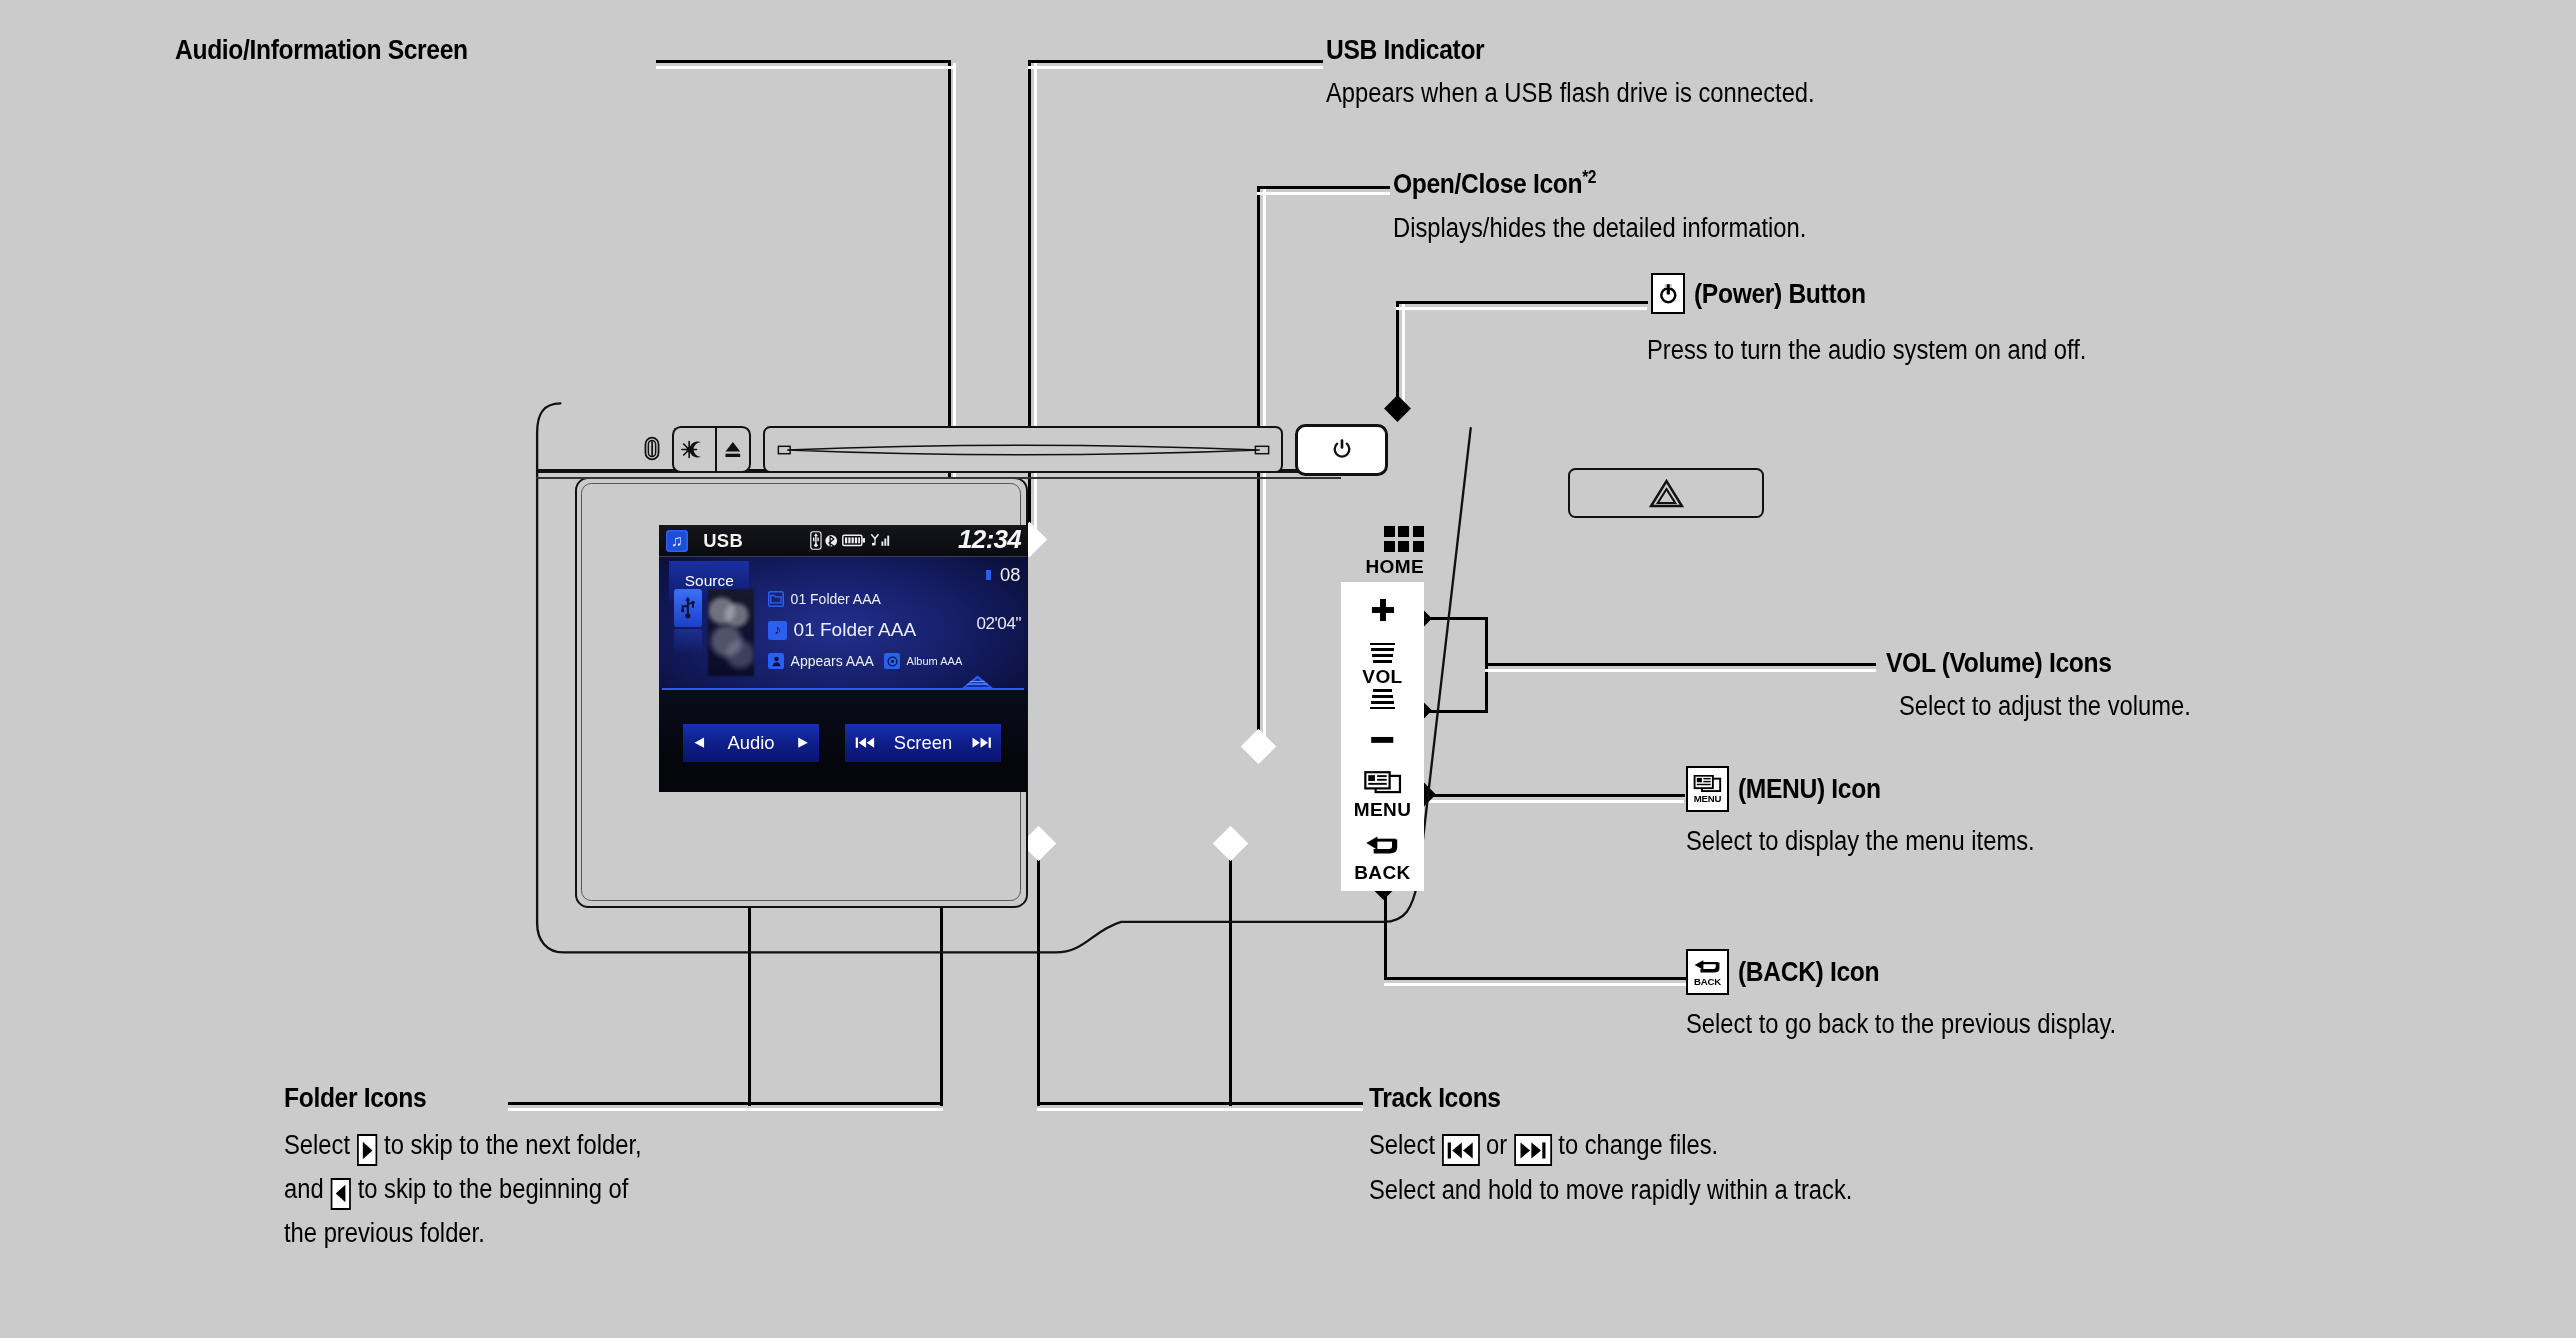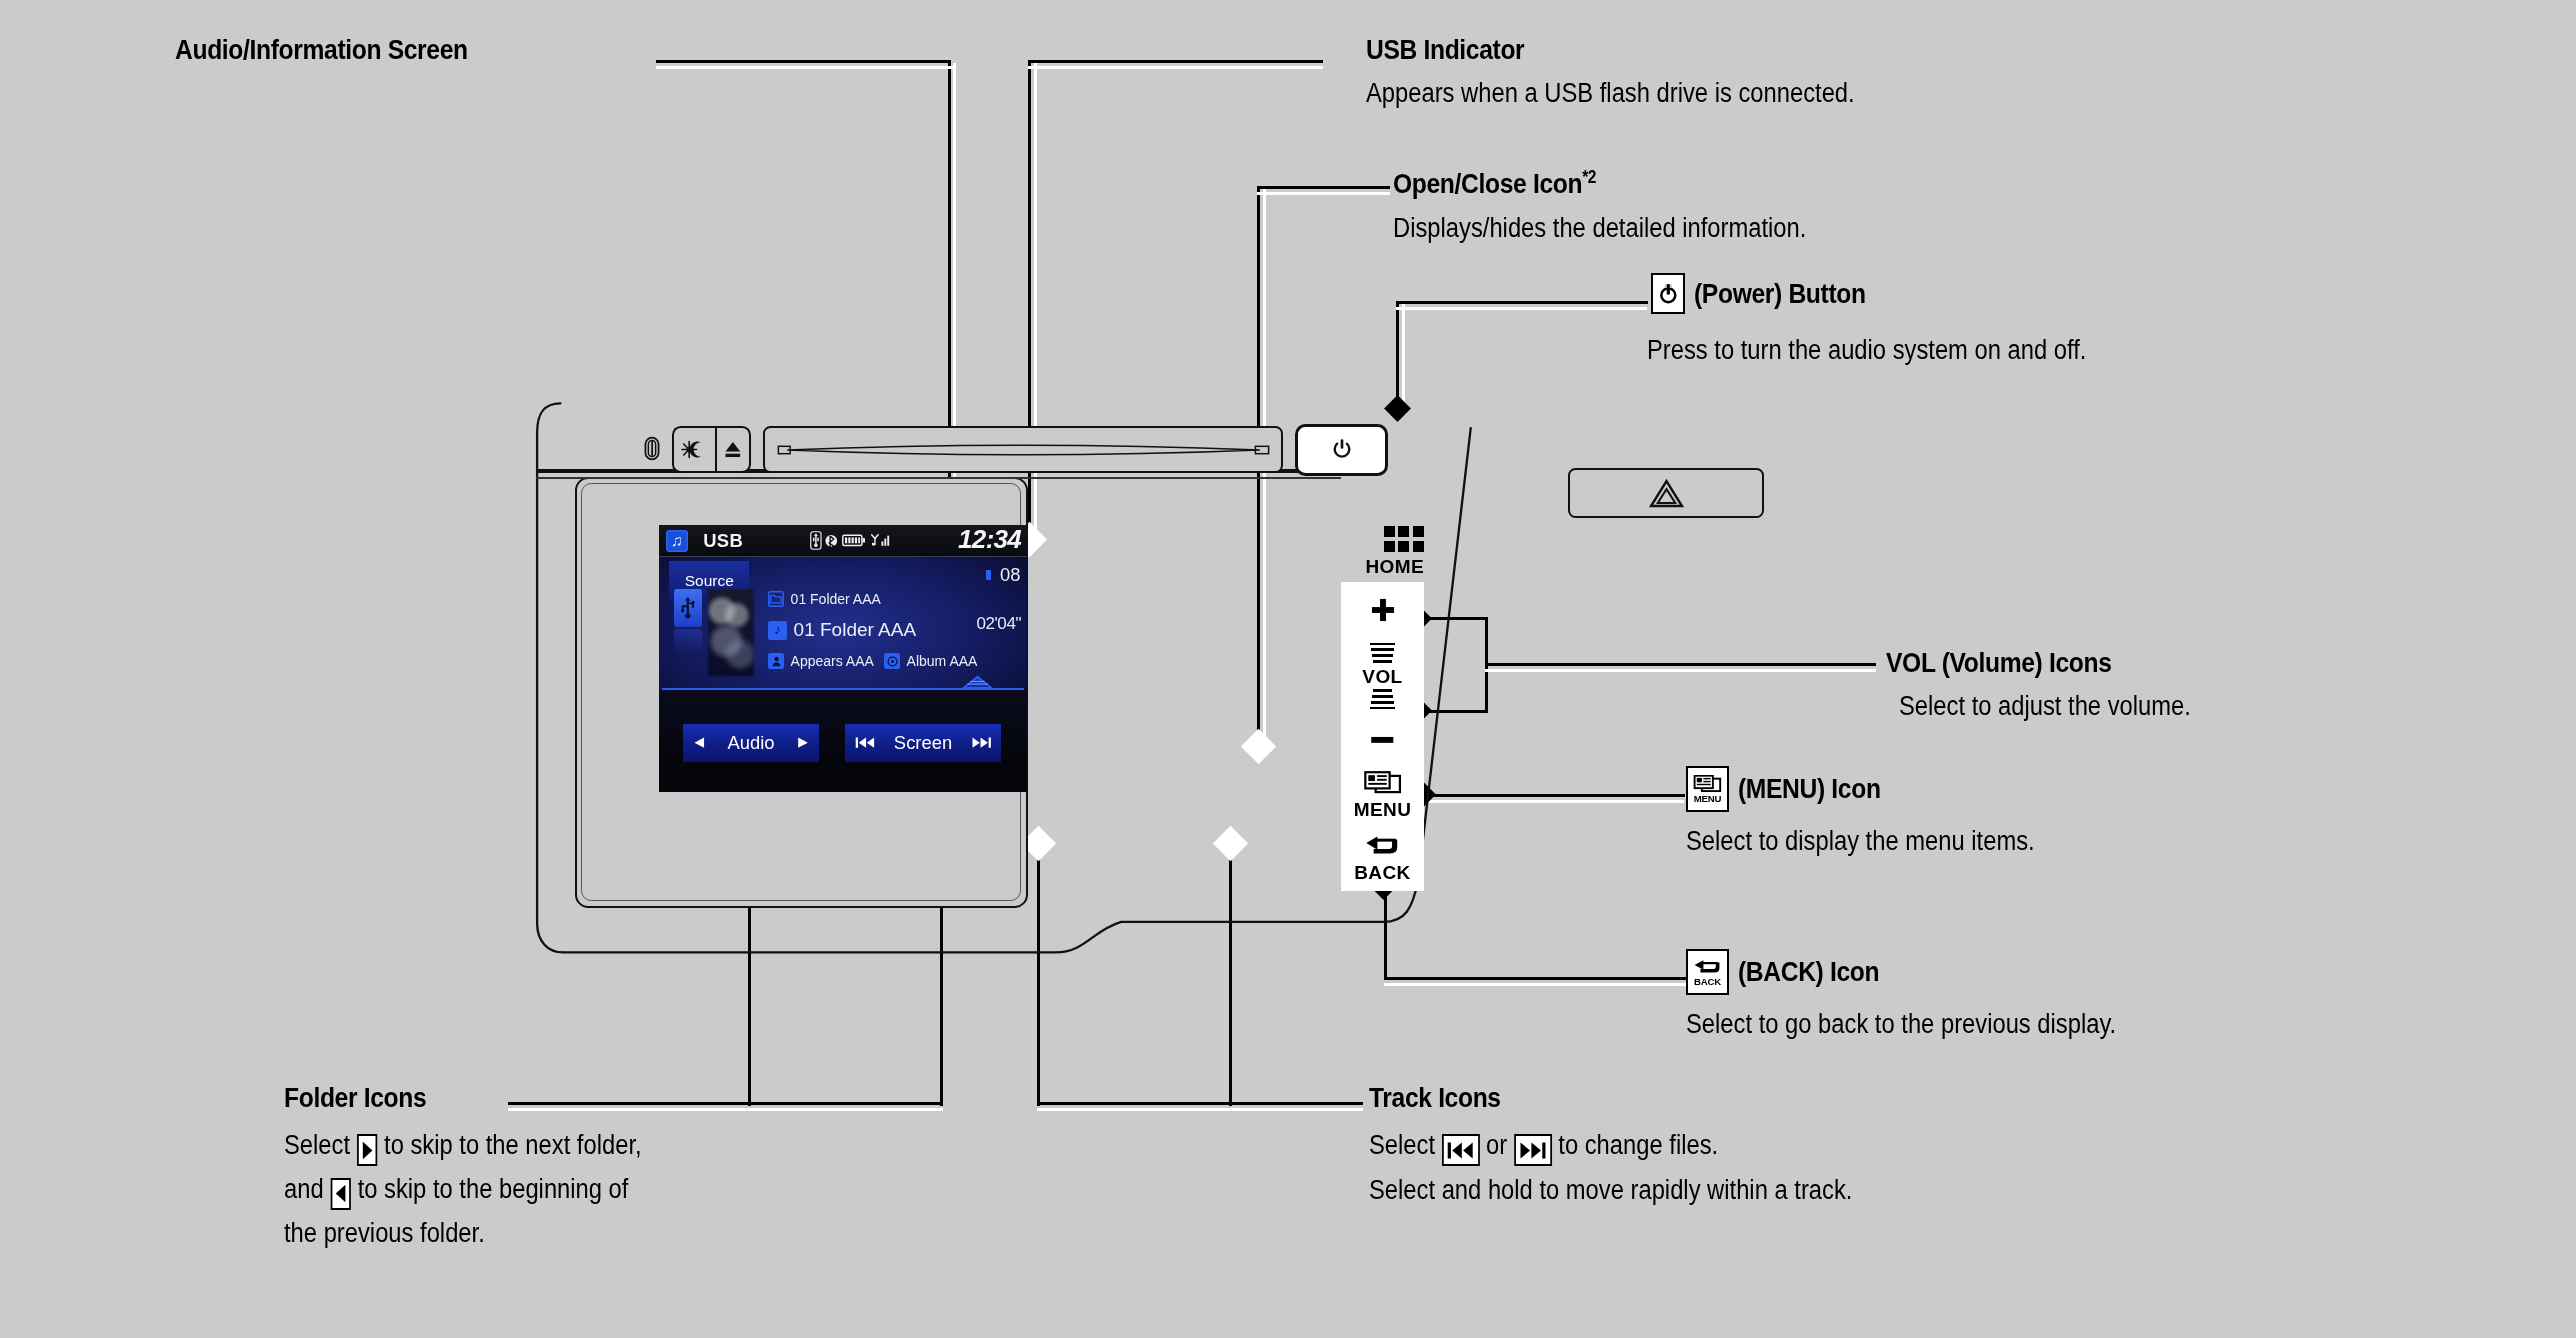--- a/index.html
+++ b/index.html
@@ -227,21 +227,21 @@
 <div class="abs" style="left:175px;top:35px;">
   <div class="callout-title">Audio/Information Screen</div>
 </div>
 
 <div class="abs lline lline-h" style="left:656px;top:60px;width:295px;"></div>
 <div class="abs lline lline-v" style="left:948px;top:60px;height:486px;"></div>
 <div class="abs lline-h lwhite" style="left:656px;top:66px;width:298px;height:2.9px;"></div>
 <div class="abs lline-v lwhite" style="left:953px;top:63px;height:483px;width:2.9px;"></div>
 <div class="abs diamond-w" style="left:937px;top:542px;"></div>
 
-<div class="abs" style="left:1326px;top:35px;margin-left:40px;">
+<div class="abs" style="left:1326px;top:35px;">
   <div class="callout-title">USB Indicator</div>
   <div class="callout-body" style="margin-top:11.8px;">Appears when a USB flash drive is connected.</div>
 </div>
 <div class="abs lline lline-h" style="left:1028px;top:60px;width:295px;"></div>
 <div class="abs lline lline-v" style="left:1028px;top:60px;height:472px;"></div>
 <div class="abs lline-h lwhite" style="left:1028px;top:66px;width:295px;height:2.9px;"></div>
 <div class="abs lline-v lwhite" style="left:1034px;top:63px;height:469px;width:2.9px;"></div>
 <div class="abs diamond-w" style="left:1017px;top:527px;"></div>
 
 <div class="abs" style="left:1393px;top:168px;">
@@ -531,21 +531,21 @@
     <div class="meta-row" style="left:109px;top:96px;font-size:14px;">
       <span class="meta-ico">
         <svg width="10.3" height="11" viewBox="0 0 14 15">
           <circle cx="7.5" cy="4" r="3" fill="#0b1236"></circle>
           <path d="M2 14 Q3 8.5 7.5 8.5 Q12 8.5 13 14 Z" fill="#0b1236"></path>
         </svg>
       </span>
       <span>Appears AAA</span>
     </div>
 
-    <div class="meta-row" style="left:225px;top:96px;font-size:14px;">
+    <div class="meta-row" style="left:225px;top:96px;font-size:11px;">
       <span class="meta-ico">
         <svg width="11" height="11" viewBox="0 0 15 15">
           <circle cx="7.5" cy="7.5" r="6" fill="none" stroke="#0b1236" stroke-width="1.8"></circle>
           <circle cx="7.5" cy="7.5" r="2" fill="#0b1236"></circle>
         </svg>
       </span>
       <span>Album AAA</span>
     </div>
 
     <div class="trk-tick"></div>

